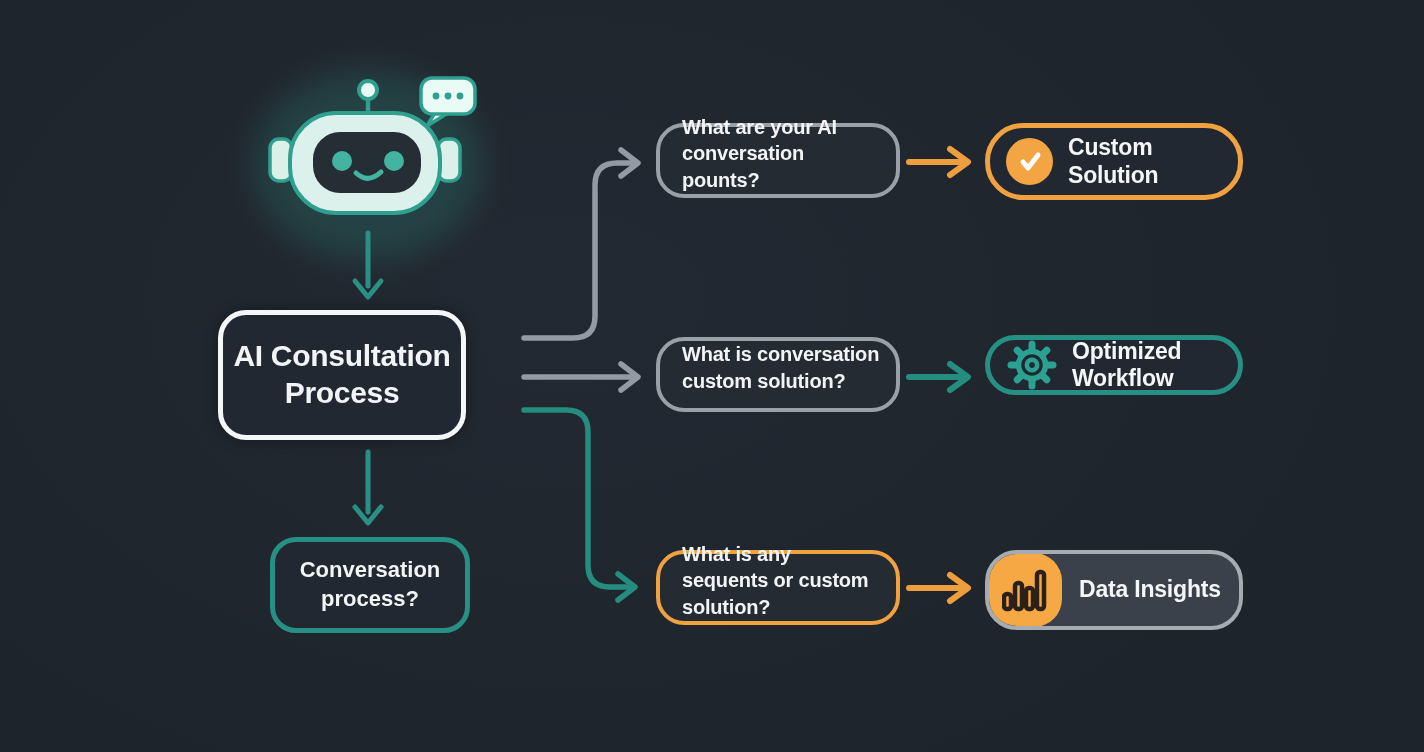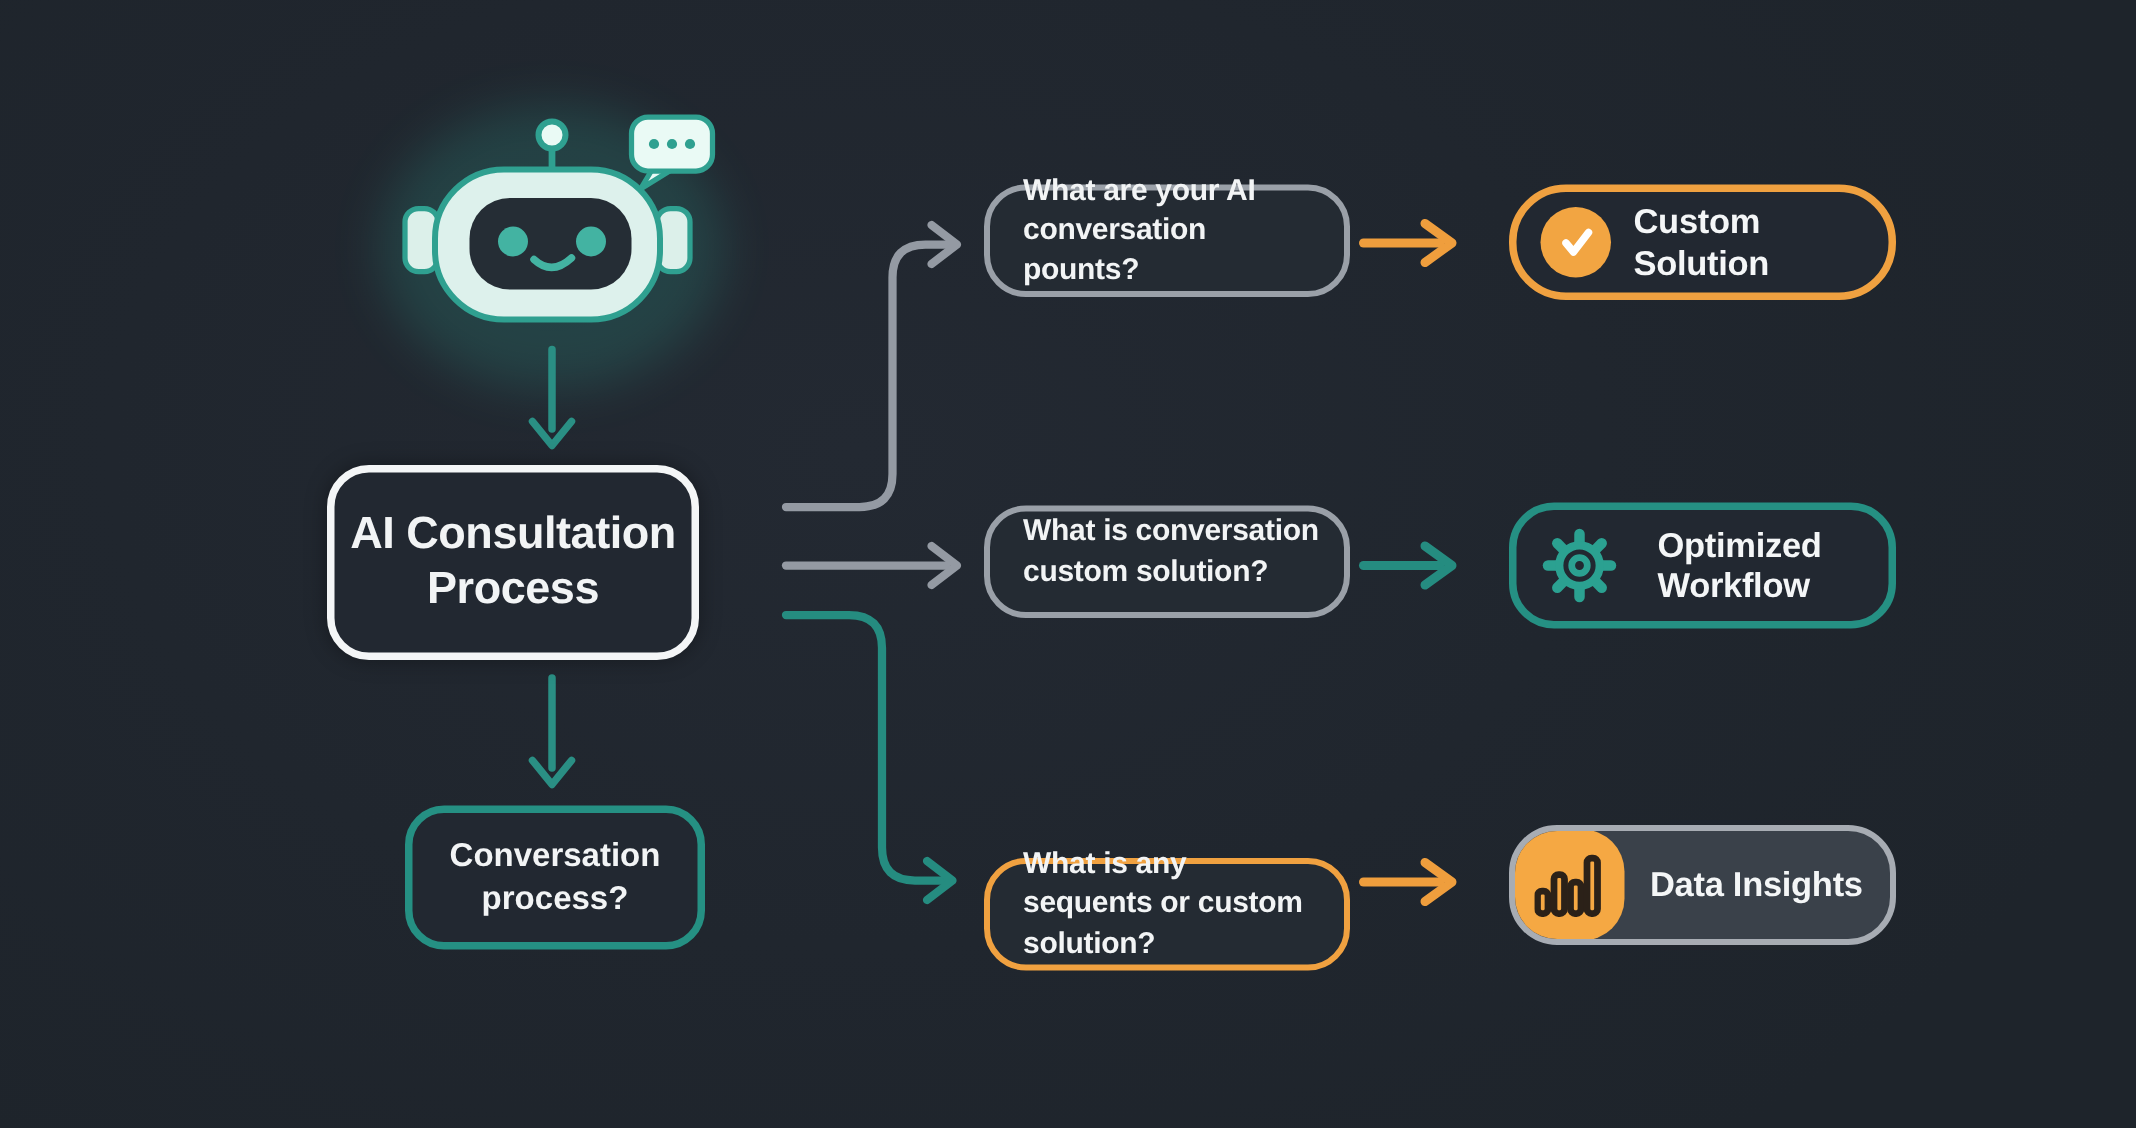--- a/index.html
+++ b/index.html
@@ -28,27 +28,27 @@
   }
   .q-box{
     left:656px;width:244px;height:75px;
     border:4px solid #9aa0a8;border-radius:28px;
     background:#242b33;
     font-size:20px;font-weight:600;line-height:1.32;
     padding:0 14px 14px 22px;letter-spacing:-0.2px;
   }
   .q1{top:123px;}
   .q2{top:337px;}
-  .q3{top:572px;border-color:#f0a140;justify-content:center;}
+  .q3{top:550px;border-color:#f0a140;justify-content:center;}
   .out-box{
-    left:1006px;width:258px;color:#f4f6f7;
+    left:985px;width:258px;color:#f4f6f7;
     font-size:23px;font-weight:700;letter-spacing:-0.2px;line-height:1.18;
   }
   .out1{top:123px;height:77px;border:5px solid #f0a140;border-radius:38px;padding-left:16px;gap:15px;}
-  .out2{top:335px;height:84px;border:5px solid #259083;border-radius:30px;padding-left:16px;gap:26px;}
+  .out2{top:335px;height:60px;border:5px solid #259083;border-radius:30px;padding-left:16px;gap:14px;}
   .out3{top:550px;height:80px;border:4px solid #a7acb3;border-radius:32px;background:#3a414a;padding-left:90px;overflow:hidden;}
   .check-badge{
     flex:0 0 auto;width:47px;height:47px;border-radius:50%;
     background:#f2a542;display:flex;align-items:center;justify-content:center;
   }
   .gear-wrap{flex:0 0 auto;width:52px;height:52px;display:flex;align-items:center;justify-content:center;}
   .data-icon-square{
     position:absolute;left:-1px;top:-1px;bottom:-1px;width:74px;
     background:#f5a843;border-radius:28px;
     display:flex;align-items:center;justify-content:center;

